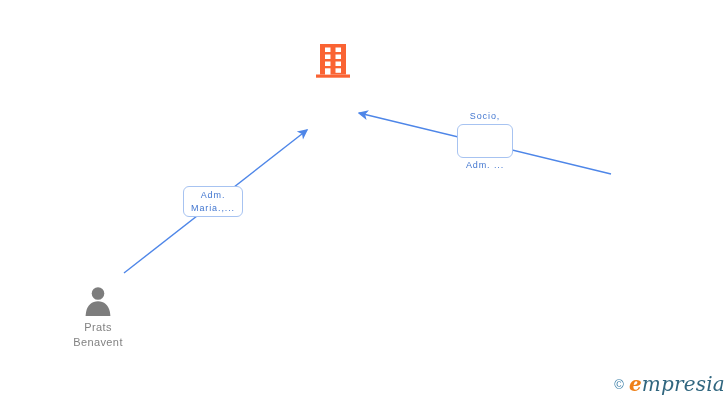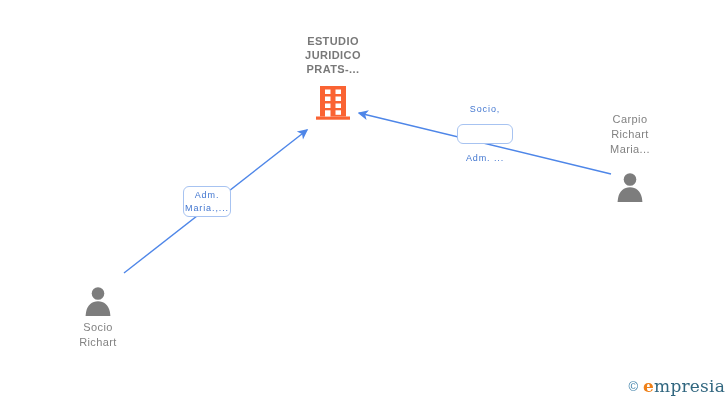--- a/index.html
+++ b/index.html
@@ -28,57 +28,52 @@
   .prats-node .node-label{margin-top:4px;}
   .carpio-node{left:570px;top:112px;width:120px;}
   .carpio-node .person-svg{margin-top:16px;}
   .edge-label{
     position:absolute;box-sizing:border-box;background:#fff;
     border:1.5px solid var(--label-border);border-radius:6px;
     color:var(--label-text);font-size:9px;letter-spacing:0.9px;line-height:13px;
     display:flex;flex-direction:column;justify-content:center;text-align:center;
     cursor:pointer;
   }
-  .edge-label-a{left:183px;top:186px;width:48px;height:31px;}
-  .edge-label-b{left:457px;top:124px;width:56px;height:20px;gap:36px;}
+  .edge-label-a{left:183px;top:186px;width:60px;height:31px;}
+  .edge-label-b{left:457px;top:124px;width:56px;height:34px;gap:36px;}
   .logo{
     position:absolute;right:3px;bottom:4px;display:flex;align-items:center;
     cursor:pointer;user-select:none;
   }
   .logo-copyright{
     color:var(--logo-copyright);font-size:13px;margin-right:5px;
     font-family:"Liberation Sans",sans-serif;
   }
   .logo-brand{
-    font-family:"DejaVu Serif","Liberation Serif",serif;
-    font-size:17px;color:var(--logo-rest);letter-spacing:0.2px;
+    font-family:"DejaVu Serif","Liberation Serif",serif;font-style:italic;
+    font-size:20px;color:var(--logo-rest);letter-spacing:0.2px;
   }
   .logo-brand .logo-e{color:var(--logo-e);font-weight:bold;}
 </style>
 </head>
 <body>
 
 <div class="stage">
 
   <svg class="edges-layer" width="728" height="400" viewBox="0 0 728 400">
     <defs>
       <marker id="arrow" viewBox="0 0 11 11" refX="9.5" refY="5.5" markerWidth="11" markerHeight="11" markerUnits="userSpaceOnUse" orient="auto">
         <path class="arrowhead" d="M0.5,0.5 L11,5.5 L0.5,10.5 L3.2,5.5 Z"></path>
       </marker>
     </defs>
     <line class="edge-line" x1="124" y1="273" x2="307" y2="130" marker-end="url(#arrow)"></line>
     <line class="edge-line" x1="611" y1="174" x2="359" y2="113" marker-end="url(#arrow)"></line>
   </svg>
 
   <div class="node company-node">
-    <div class="company-name">
-      <div>ESTUDIO</div>
-      <div>JURIDICO</div>
-      <div>PRATS-...</div>
-    </div>
     <svg class="building-svg" width="34" height="34" viewBox="0 0 34 34">
       <g class="building-fill">
         <rect x="4" y="0" width="26" height="30.5"></rect>
         <rect x="0" y="30.5" width="34" height="3.2"></rect>
       </g>
       <g class="building-window">
         <rect x="9" y="3.5" width="5.5" height="4.5"></rect>
         <rect x="19.5" y="3.5" width="5.5" height="4.5"></rect>
         <rect x="9" y="10.5" width="5.5" height="4.5"></rect>
         <rect x="19.5" y="10.5" width="5.5" height="4.5"></rect>
@@ -91,38 +86,25 @@
   </div>
 
   <div class="node prats-node">
     <svg class="person-svg" width="32" height="29" viewBox="0 0 32 29">
       <g class="person-fill">
         <circle cx="16" cy="6.5" r="6.3"></circle>
         <path d="M16,14.2 C10,14.2 5.5,18 4.2,24.5 C3.8,26.5 3.6,29 3.6,29 L28.4,29 C28.4,29 28.2,26.5 27.8,24.5 C26.5,18 22,14.2 16,14.2 Z"></path>
       </g>
     </svg>
     <div class="node-label">
-      <div>Socio</div>
-      <div>Richart</div>
+      <div>Prats</div>
+      <div>Benavent</div>
     </div>
   </div>
 
-  <div class="node carpio-node">
-    <div class="node-label">
-      <div>Carpio</div>
-      <div>Richart</div>
-      <div>Maria...</div>
-    </div>
-    <svg class="person-svg" width="32" height="29" viewBox="0 0 32 29">
-      <g class="person-fill">
-        <circle cx="16" cy="6.5" r="6.3"></circle>
-        <path d="M16,14.2 C10,14.2 5.5,18 4.2,24.5 C3.8,26.5 3.6,29 3.6,29 L28.4,29 C28.4,29 28.2,26.5 27.8,24.5 C26.5,18 22,14.2 16,14.2 Z"></path>
-      </g>
-    </svg>
-  </div>
 
   <div class="edge-label edge-label-a">
     <div>Adm.</div>
     <div>Maria.,...</div>
   </div>
   <div class="edge-label edge-label-b">
     <div>Socio,</div>
     <div>Adm. ...</div>
   </div>
 

